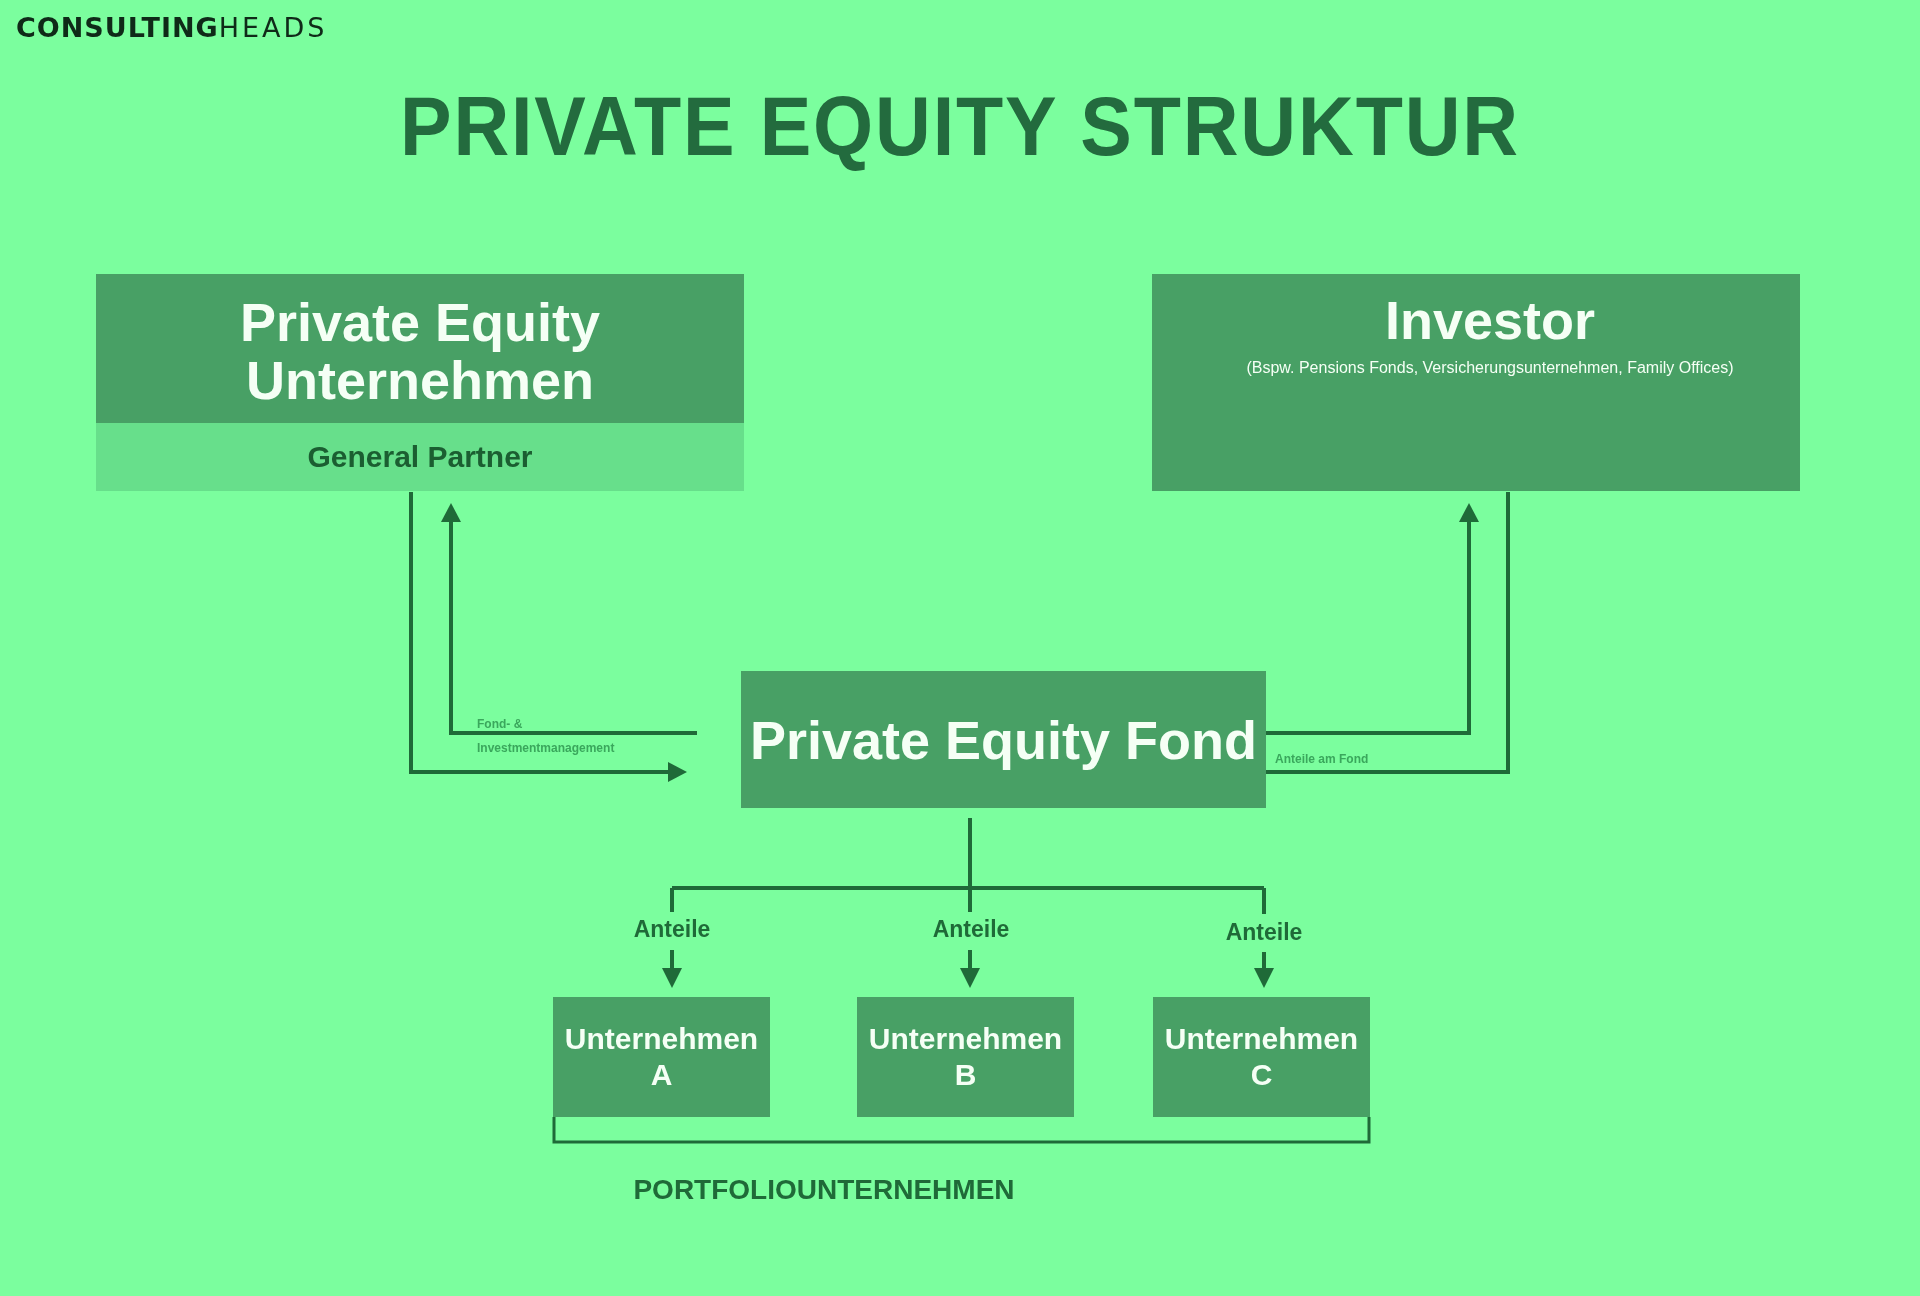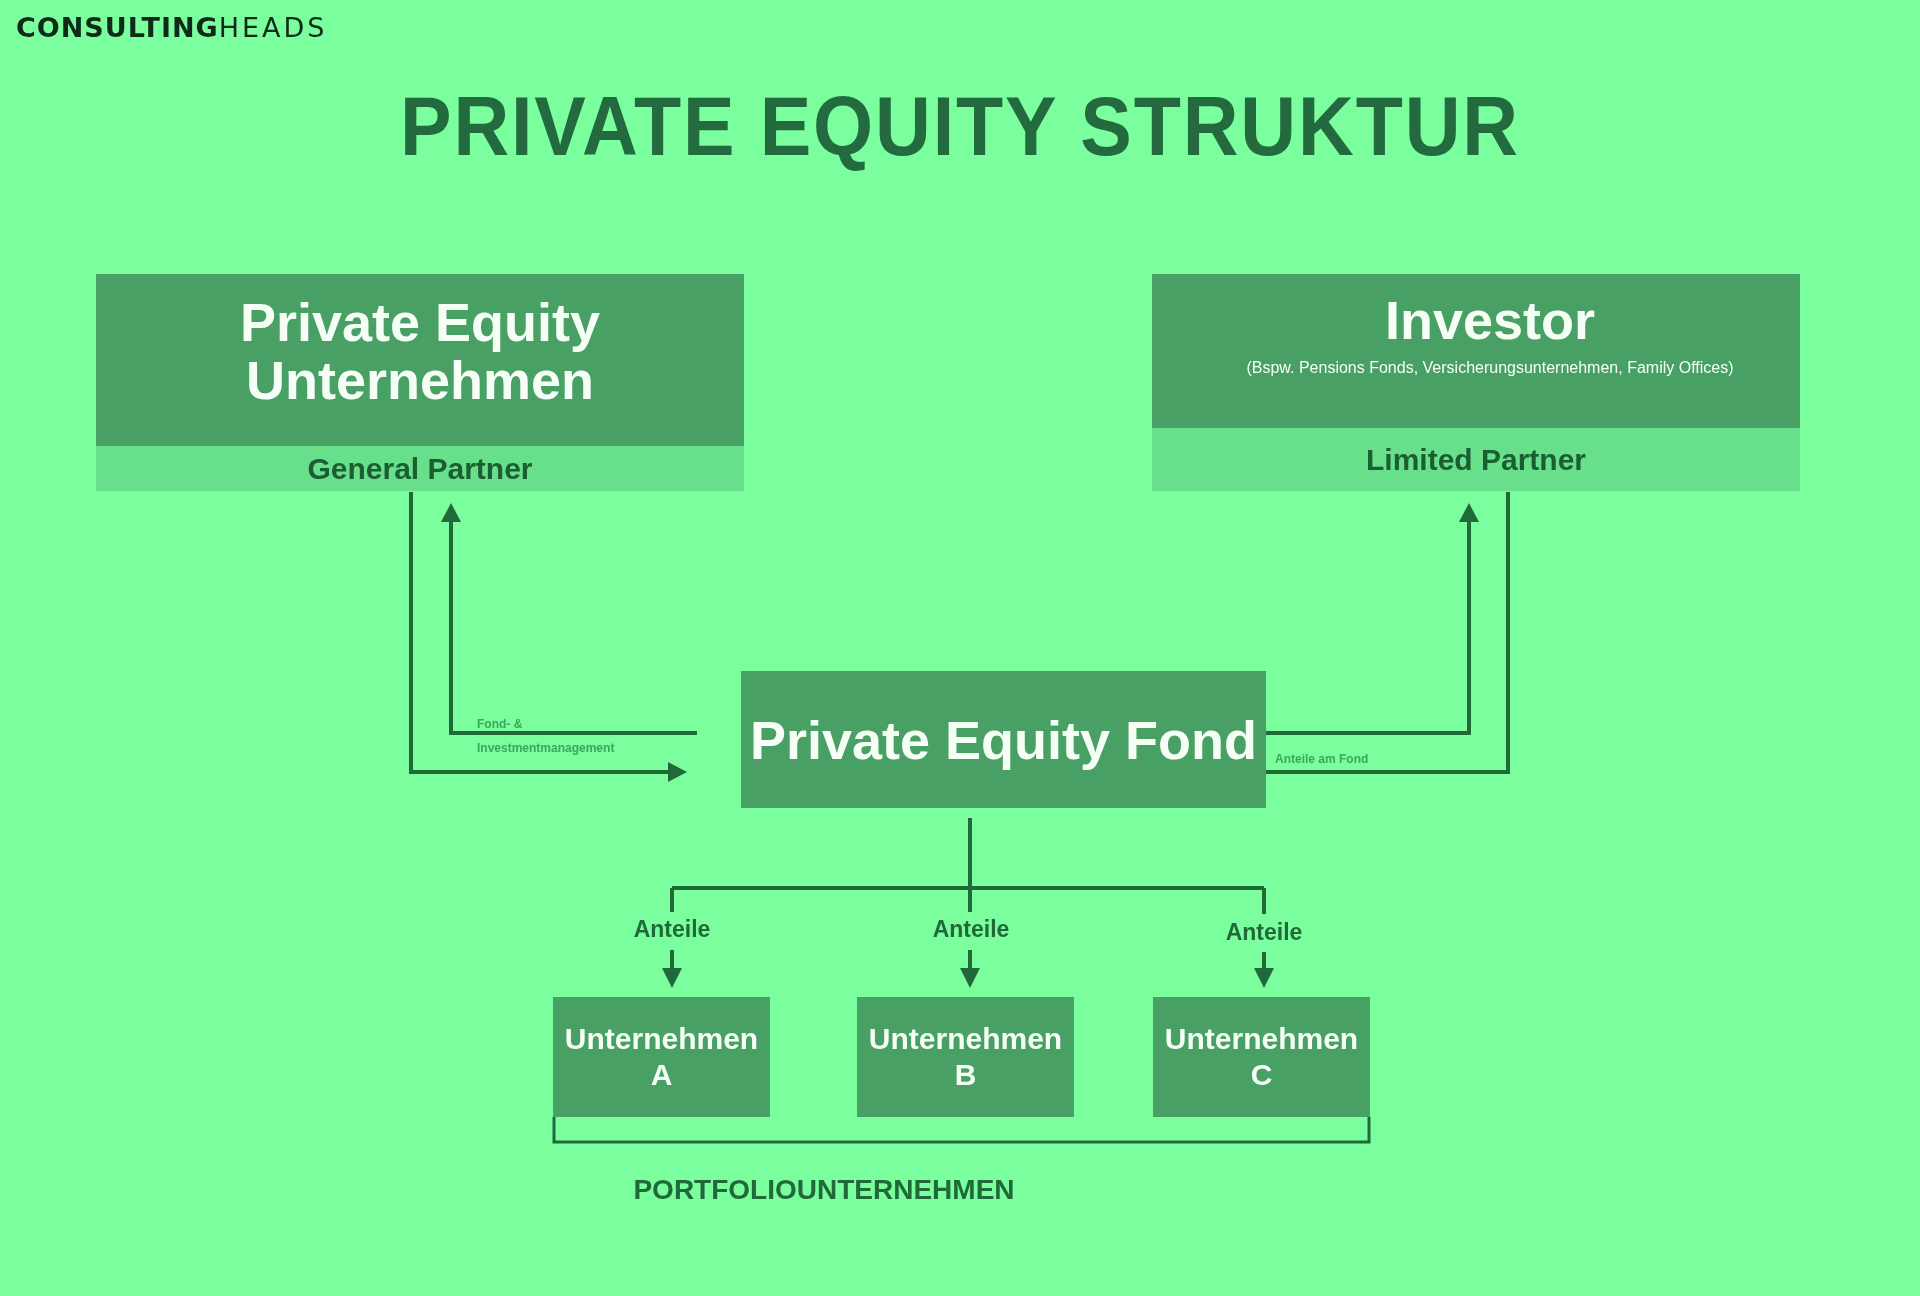--- a/index.html
+++ b/index.html
@@ -112,29 +112,28 @@
     <polygon points="970,988 960,968 980,968"></polygon>
     <polygon points="1264,988 1254,968 1274,968"></polygon>
   </g>
 </svg>
 
 <div class="box" style="left:96px; top:274px; width:648px; height:217px;">
   <div class="box-head" style="height:154px;">
     <div class="head-big">Private Equity</div>
     <div class="head-big">Unternehmen</div>
   </div>
-  <div class="box-foot" style="height:45px;">General Partner</div>
+  <div class="box-foot" style="height:68px;">General Partner</div>
 </div>
 
 <div class="box" style="left:1152px; top:274px; width:648px; height:217px;">
   <div class="box-head" style="height:120px;margin-left:28px;">
     <div class="head-big">Investor</div>
     <div class="head-sub">(Bspw. Pensions Fonds, Versicherungsunternehmen, Family Offices)</div>
   </div>
-  <div class="box-foot" style="height:63px;">Limited Partner</div>
 </div>
 
 <div class="arrow-label" style="left:477px; top:712px; line-height:24px;">
   <div>Fond- &amp;</div>
   <div>Investmentmanagement</div>
 </div>
 <div class="arrow-label" style="left:1275px; top:752px;">Anteile am Fond</div>
 
 <div class="fond">Private Equity Fond</div>
 

